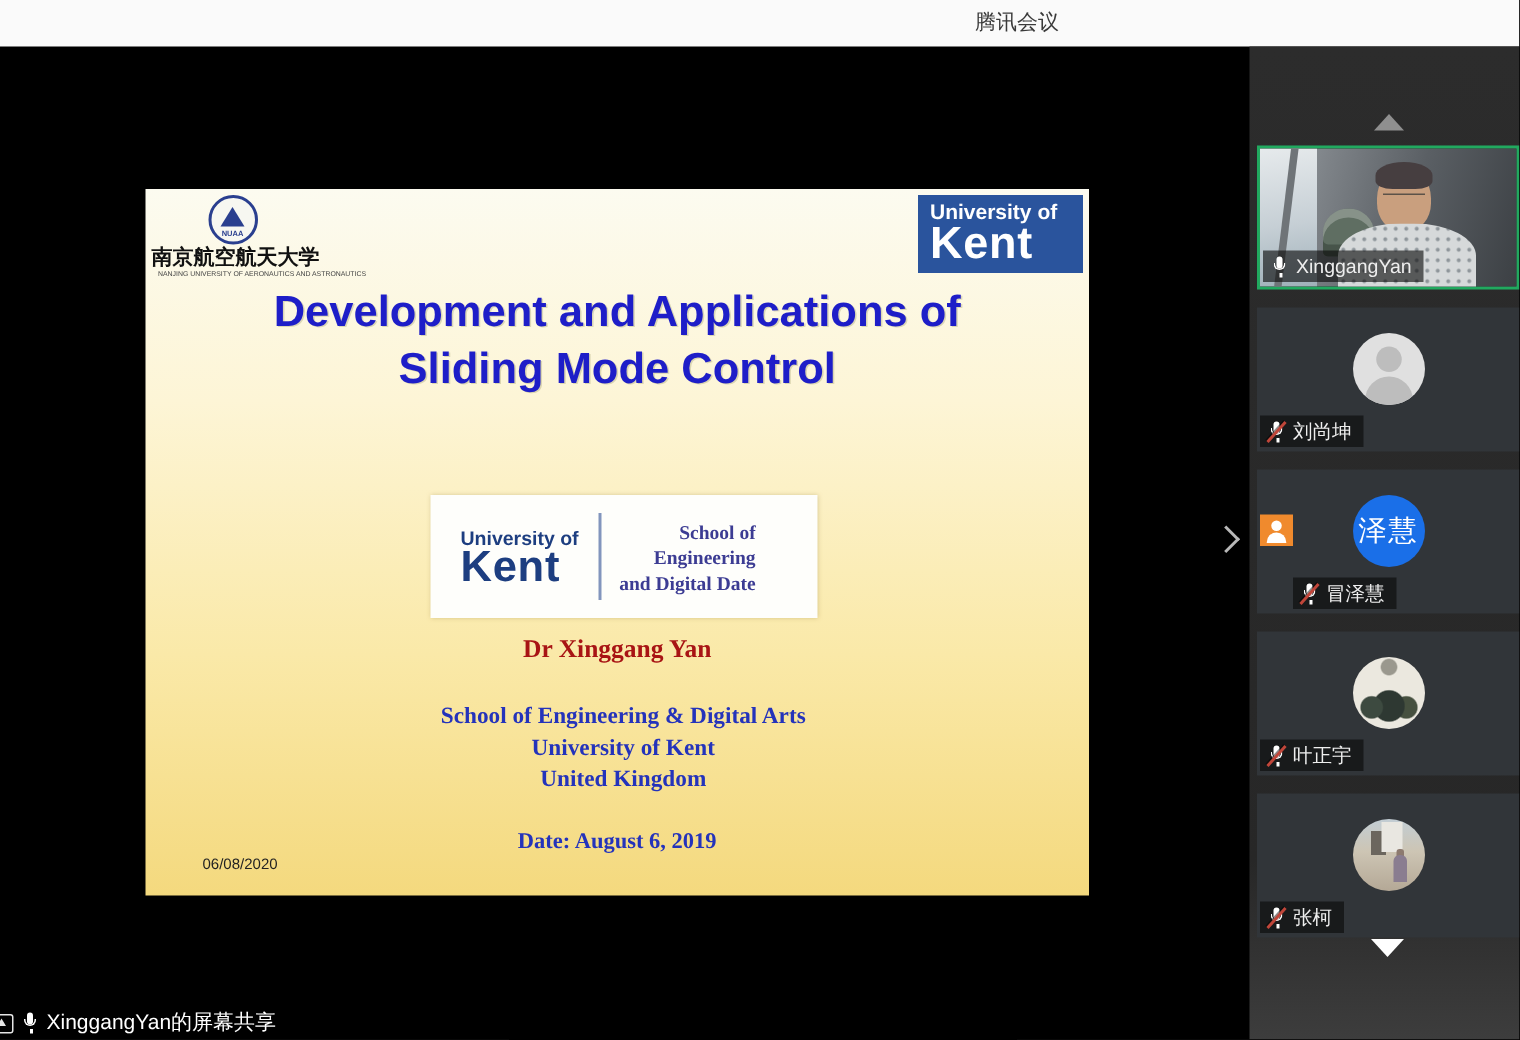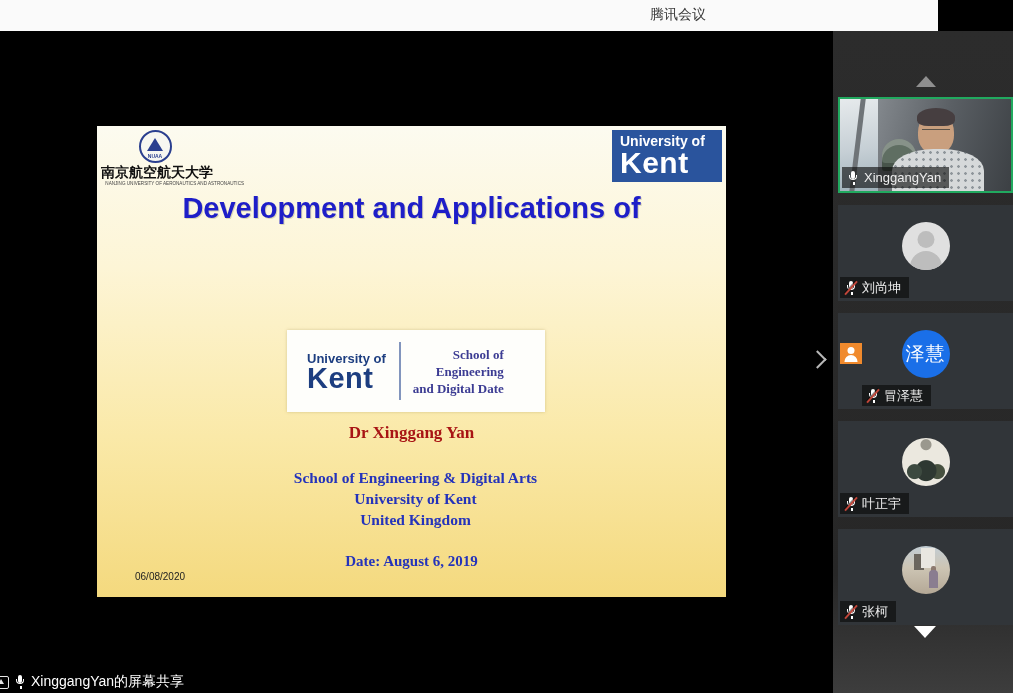--- a/index.html
+++ b/index.html
@@ -1,21 +1,21 @@
 <!DOCTYPE html>
 <html><head>
 <meta charset="utf-8">
 <style>
   * { margin:0; padding:0; box-sizing:border-box; }
   html,body { background:#111; }
   body { font-family:"Liberation Sans", sans-serif; }
   .stage { position:relative; width:1013px; height:693px; background:#000; overflow:hidden; }
 
   
-  .titlebar { position:absolute; left:0; top:0; width:938px; height:31px; background:#fafafa; }
+  .titlebar { position:absolute; left:0; top:0; width:1013px; height:31px; background:#fafafa; }
   .titlebar .title { position:absolute; left:678px; top:50%; transform:translate(-50%,-54%);
                      font-size:14px; color:#3a3a3a; white-space:nowrap; }
 
   
   .slide { position:absolute; left:97px; top:126px; width:629px; height:471px;
            background:linear-gradient(180deg,#fcfbf0 0%,#fdf5d6 30%,#fae9a8 66%,#f4d97e 100%); }
 
   .nuaa { position:absolute; left:4px; top:2px; width:108px; text-align:center; }
   .nuaa-emblem { width:33px; height:33px; margin:2px auto 0; border-radius:50%;
                  border:2px solid #2a3f8f; background:#f7f7f1; position:relative; }
@@ -167,20 +167,21 @@
       <div class="nuaa-en">NANJING UNIVERSITY OF AERONAUTICS AND ASTRONAUTICS</div>
     </div>
 
     <div class="kent-badge">
       <div class="l1">University of</div>
       <div class="l2">Kent</div>
     </div>
 
     <div class="slide-title">
       <div>Development and Applications of</div>
+      <div>Sliding Mode Control</div>
     </div>
 
     <div class="school-box">
       <div class="sb-uni">
         <div class="l1">University of</div>
         <div class="l2">Kent</div>
       </div>
       <div class="sb-div"></div>
       <div class="sb-dept">
         <div>School of</div>

